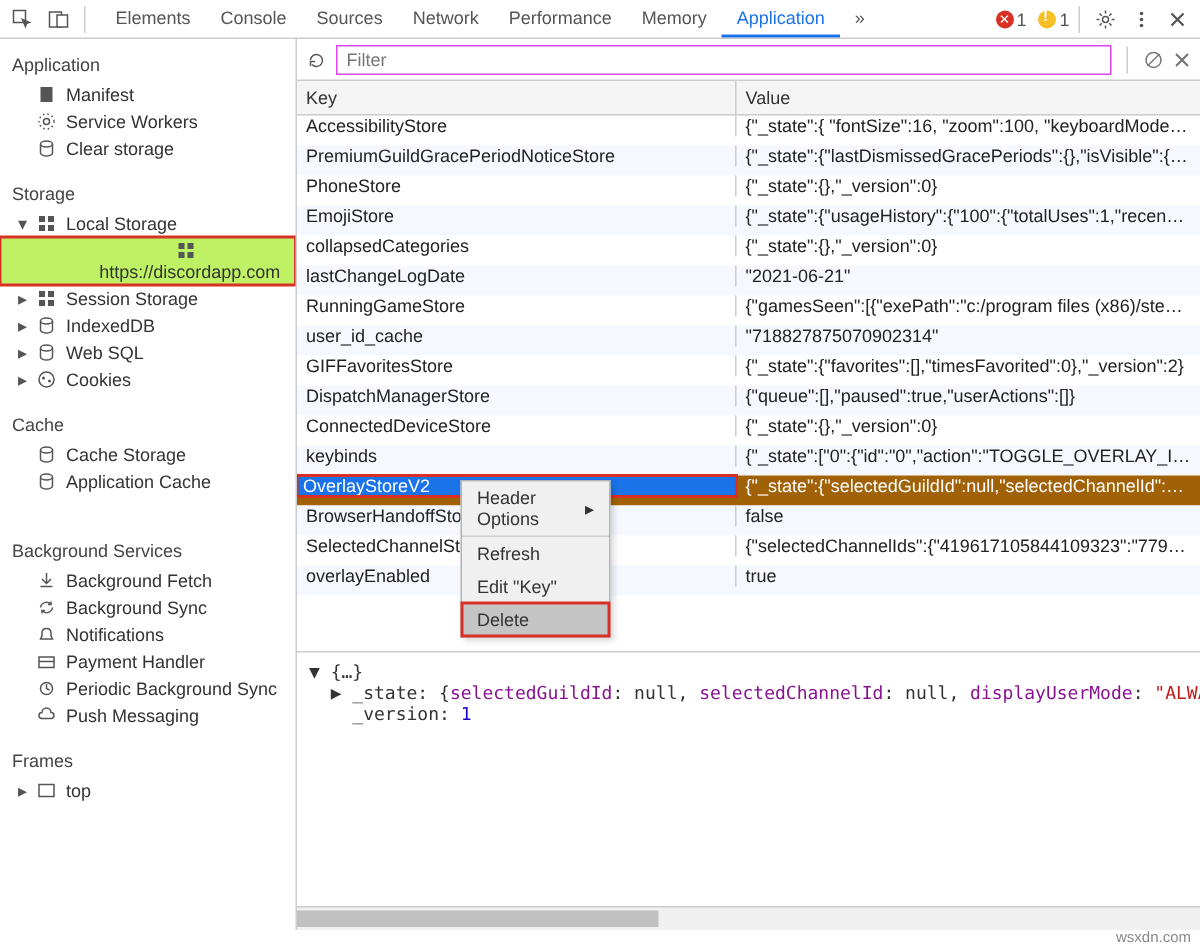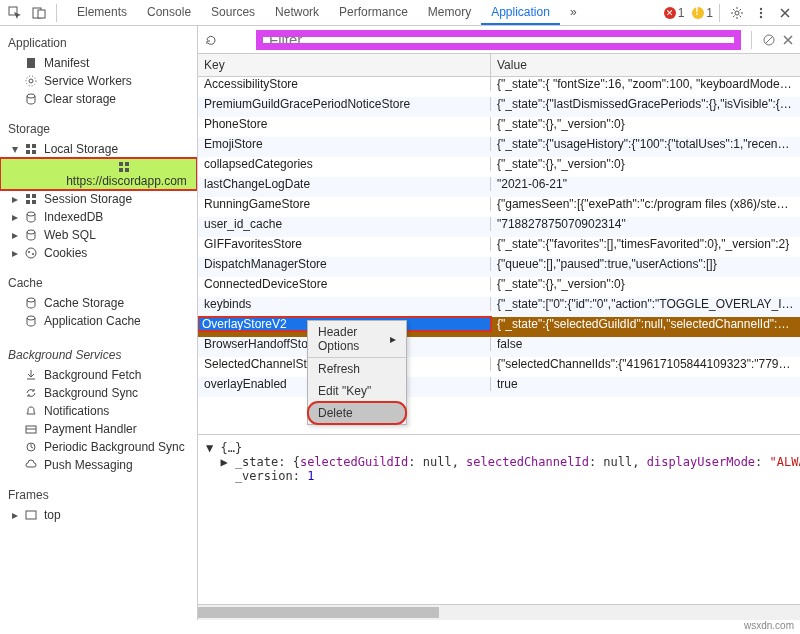--- a/index.html
+++ b/index.html
@@ -65,21 +65,21 @@
   .side-ico { width:14px;height:14px;margin-right:6px;display:inline-flex;align-items:center;justify-content:center;color:#666; }
   .highlight-box { outline: 2px solid #d93025; outline-offset: -1px; }
   .expander { width:10px; display:inline-block; text-align:center; color:#555; margin-left:-14px;margin-right:4px;}
 
   .content { flex:1; display:flex; flex-direction:column; overflow:hidden; }
   .filterbar {
     height: 28px; display:flex; align-items:center;
     border-bottom: 1px solid #ccc; padding: 0 6px; gap:6px;
   }
   .filter-input {
-    flex:1; border:7px solid #d946ef; height:20px; padding:0 6px; font-size:15px;margin-left:32px;
+    flex:1; border:1px solid #d946ef; height:20px; padding:0 6px; font-size:12px;
   }
   .table-wrap { flex:1; overflow:hidden; display:flex; flex-direction:column; }
   .thead { display:flex; border-bottom:1px solid #ccc; background:#f5f5f5; }
   .thead .cell { padding:4px 6px; font-weight:normal; color:#333; }
   .key-col { width: 293px; border-right:1px solid #ccc; }
   .val-col { flex:1; }
   .tbody { flex:1; overflow:auto; }
   .row { display:flex; height:20px; align-items:flex-start; }
   .row:nth-child(even){ background:#f5f9ff; }
   .row .cell { padding: 0 6px; white-space:nowrap; overflow:hidden; text-overflow:ellipsis; color:#222;}
@@ -94,21 +94,21 @@
     top: 320px; left: 307px;
     width: 100px;
     background:#f0f0f0;
     border:1px solid #b5b5b5;
     box-shadow: 2px 2px 4px rgba(0,0,0,.15);
     font-size:12px;
     z-index:10;
   }
   .ctxitem { padding:4px 10px; display:flex; justify-content:space-between; align-items:center;}
   .ctxitem.sep-after{ border-bottom:1px solid #ccc; }
-  .ctxitem.hl { background:#c5c5c5; outline:2px solid #d93025; outline-offset:-1px;border-radius:10px; }
+  .ctxitem.hl { background:#c5c5c5; outline:2px solid #d93025; outline-offset:-1px; }
 
   
   .detail {
     border-top:1px solid #ccc;
     padding:6px 8px;
     font-family: Consolas, monospace;
     font-size:12px;
     color:#333;
     height: 170px;
     overflow:auto;
@@ -302,21 +302,21 @@
     <div class="side-item">
         <span class="side-ico">
           <svg width="12" height="12">
             <ellipse cx="6" cy="3" rx="4" ry="2" fill="none" stroke="#555"></ellipse>
             <path d="M2 3v6c0 1 2 2 4 2s4-1 4-2V3" fill="none" stroke="#555"></path>
           </svg>
         </span>
         <span>Application Cache</span>
       </div>
 
-    <div class="side-section-title" style="margin-top:12px;font-style:italic;">Background Services</div>
+    <div class="side-section-title" style="margin-top:24px;">Background Services</div>
     <div class="side-item">
         <span class="side-ico">
           <svg width="12" height="12">
             <path d="M6 1v7M3 5l3 3 3-3" stroke="#555" fill="none"></path>
             <path d="M2 10h8" stroke="#555"></path>
           </svg>
         </span>
         <span>Background Fetch</span>
       </div>
     <div class="side-item">

